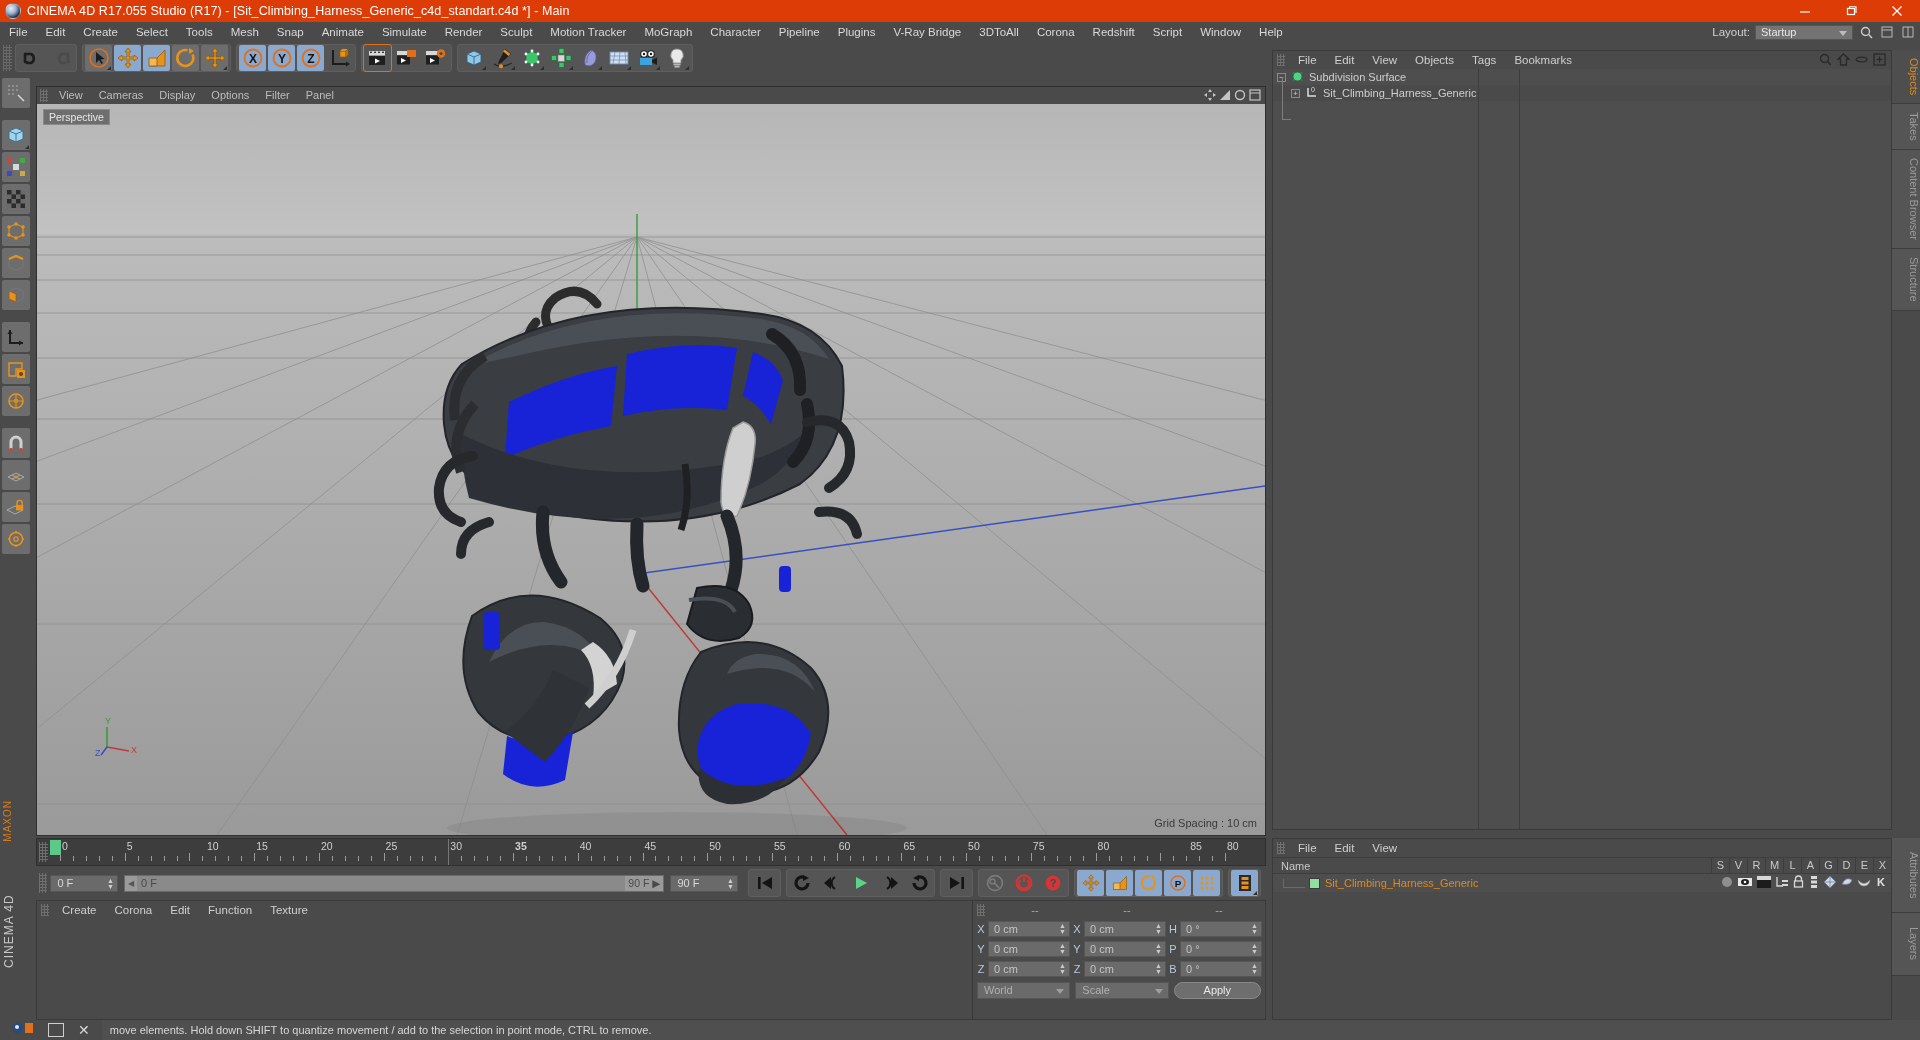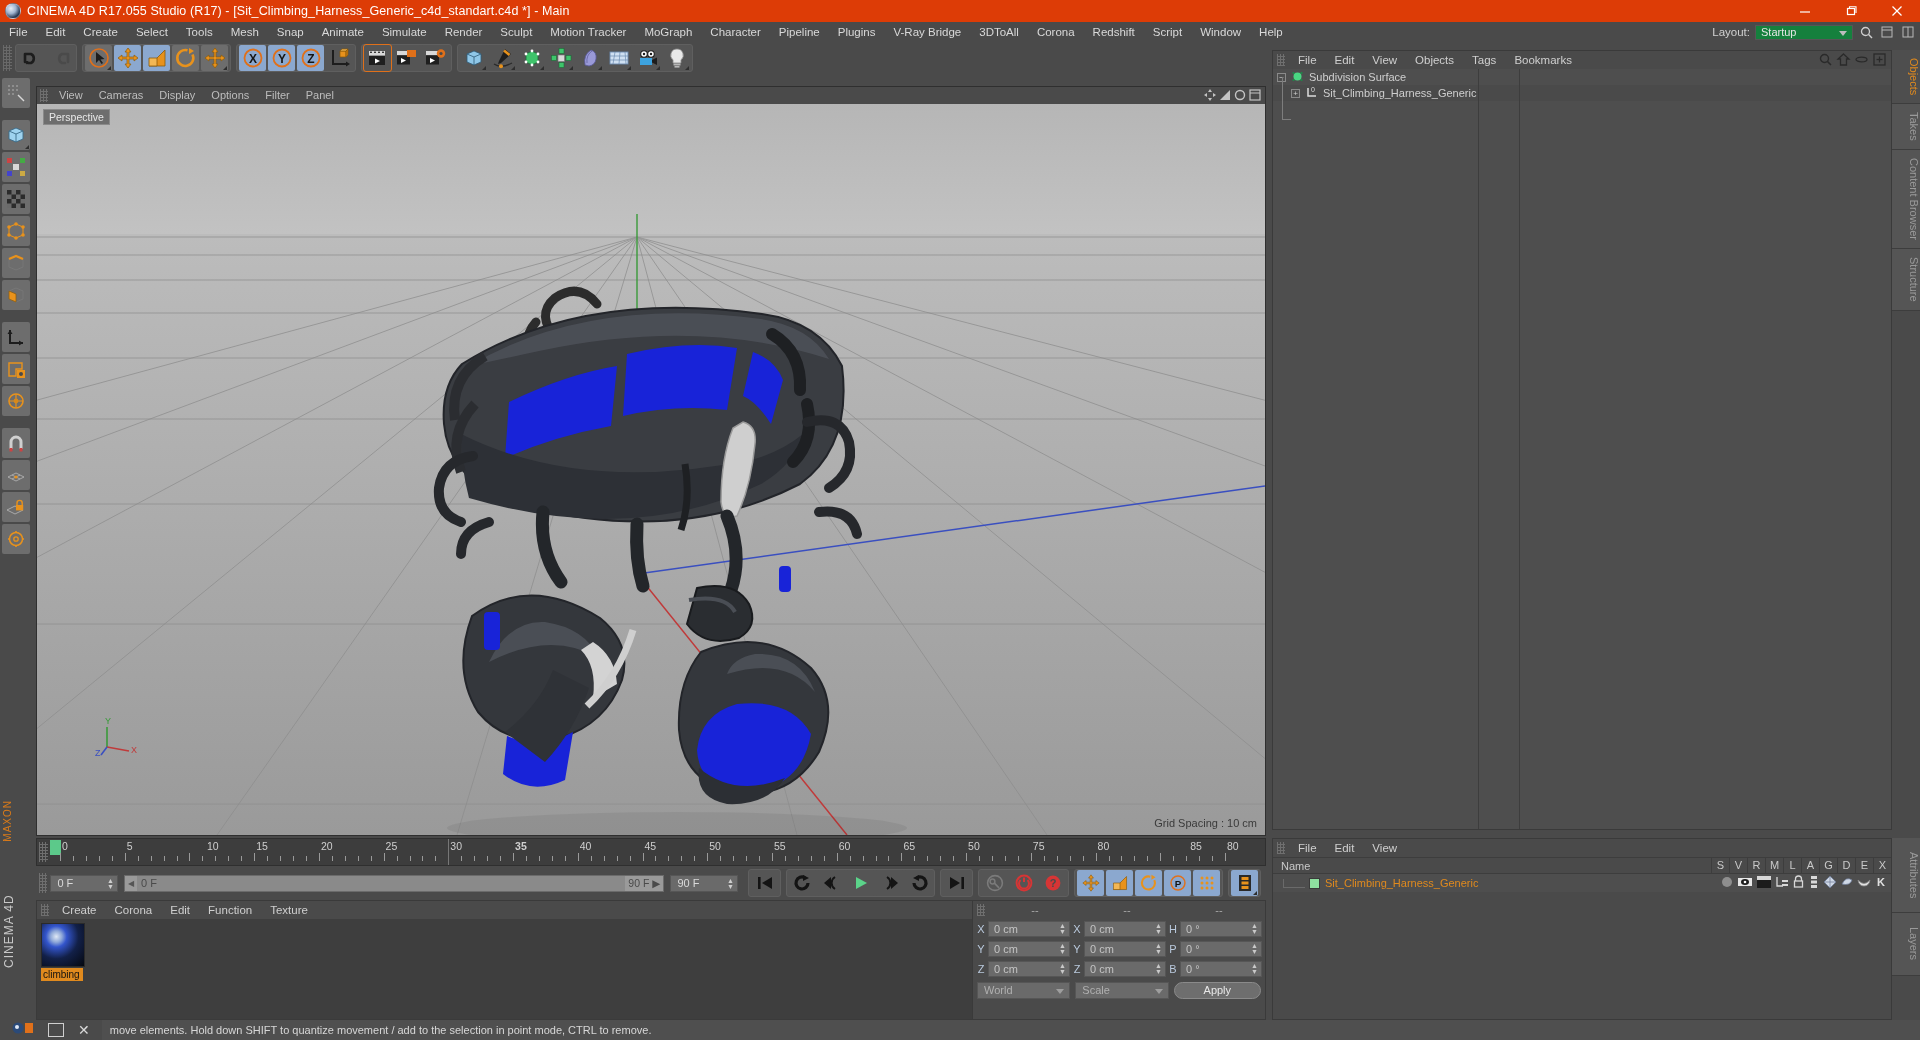--- a/index.html
+++ b/index.html
@@ -17,21 +17,21 @@
   .tb-ctrls{margin-left:auto;display:flex;height:22px;}
   .tb-btn{width:46px;height:22px;display:flex;align-items:center;justify-content:center;color:#fff;}
   .tb-btn svg{display:block;}
 
   
   .menubar{position:absolute;left:0;top:22px;width:1920px;height:20px;background:#4a4a4a;
     display:flex;align-items:center;color:#d9d9d9;font-size:11.5px;}
   .menubar .mi{padding:0 9px;line-height:20px;white-space:nowrap;}
   .layout-area{margin-left:auto;display:flex;align-items:center;gap:5px;padding-right:4px;}
   .layout-label{font-size:11.5px;color:#d0d0d0;}
-  .layout-select{width:98px;height:15px;background:#15803d;border:1px solid #565656;
+  .layout-select{width:98px;height:15px;background:#737373;border:1px solid #565656;
     display:flex;align-items:center;padding-left:5px;font-size:11px;color:#e6e6e6;position:relative;}
   .layout-select .caret{position:absolute;right:5px;top:5px;width:0;height:0;
     border-left:4px solid transparent;border-right:4px solid transparent;border-top:5px solid #bdbdbd;}
   .mb-ico{width:16px;height:16px;display:flex;align-items:center;justify-content:center;color:#cfcfcf;}
 
   
   .toolbar{position:absolute;left:0;top:42px;width:1920px;height:32px;background:#4a4a4a;
     display:flex;align-items:center;}
   .grip{width:9px;height:26px;margin:0 3px;
     background-image:repeating-linear-gradient(0deg,#6f6f6f 0 1px,transparent 1px 3px),
@@ -1053,27 +1053,20 @@
 
 <div class="matmgr">
   <div class="mm-menu">
     <span class="tl-grip" style="height:12px;width:8px;margin:0 4px;"></span>
     <span class="mi">Create</span>
     <span class="mi">Corona</span>
     <span class="mi">Edit</span>
     <span class="mi">Function</span>
     <span class="mi">Texture</span>
   </div>
-  <div class="mm-body">
-    <div class="mat-chip">
-      <div class="mat-checks"></div>
-      <div class="mat-sphere" style="position:relative;z-index:1"></div>
-      <div class="mat-name">climbing</div>
-    </div>
-  </div>
 </div>
 
 <div class="coordmgr">
   <div class="cm-head">
     <span class="tl-grip" style="height:12px;width:8px;margin:0 4px;"></span>
     <span class="seg">--</span>
     <span class="seg">--</span>
     <span class="seg">--</span>
   </div>
 

